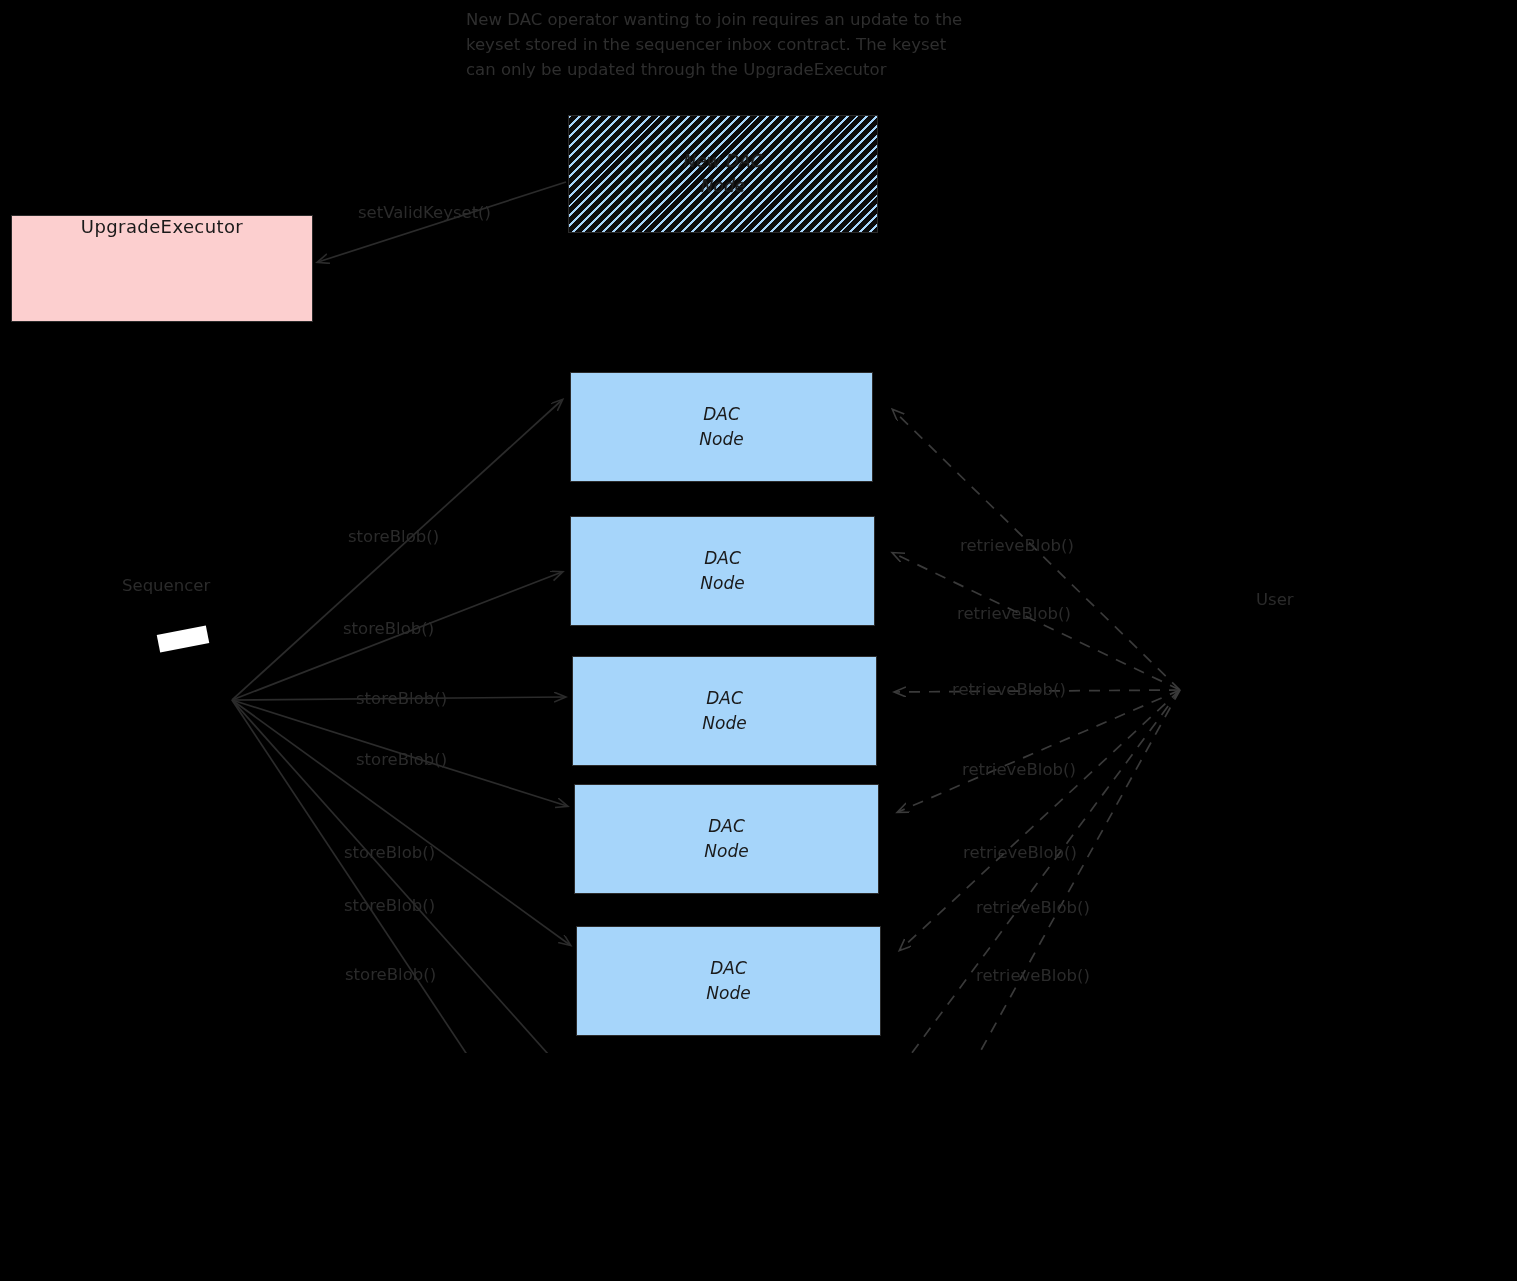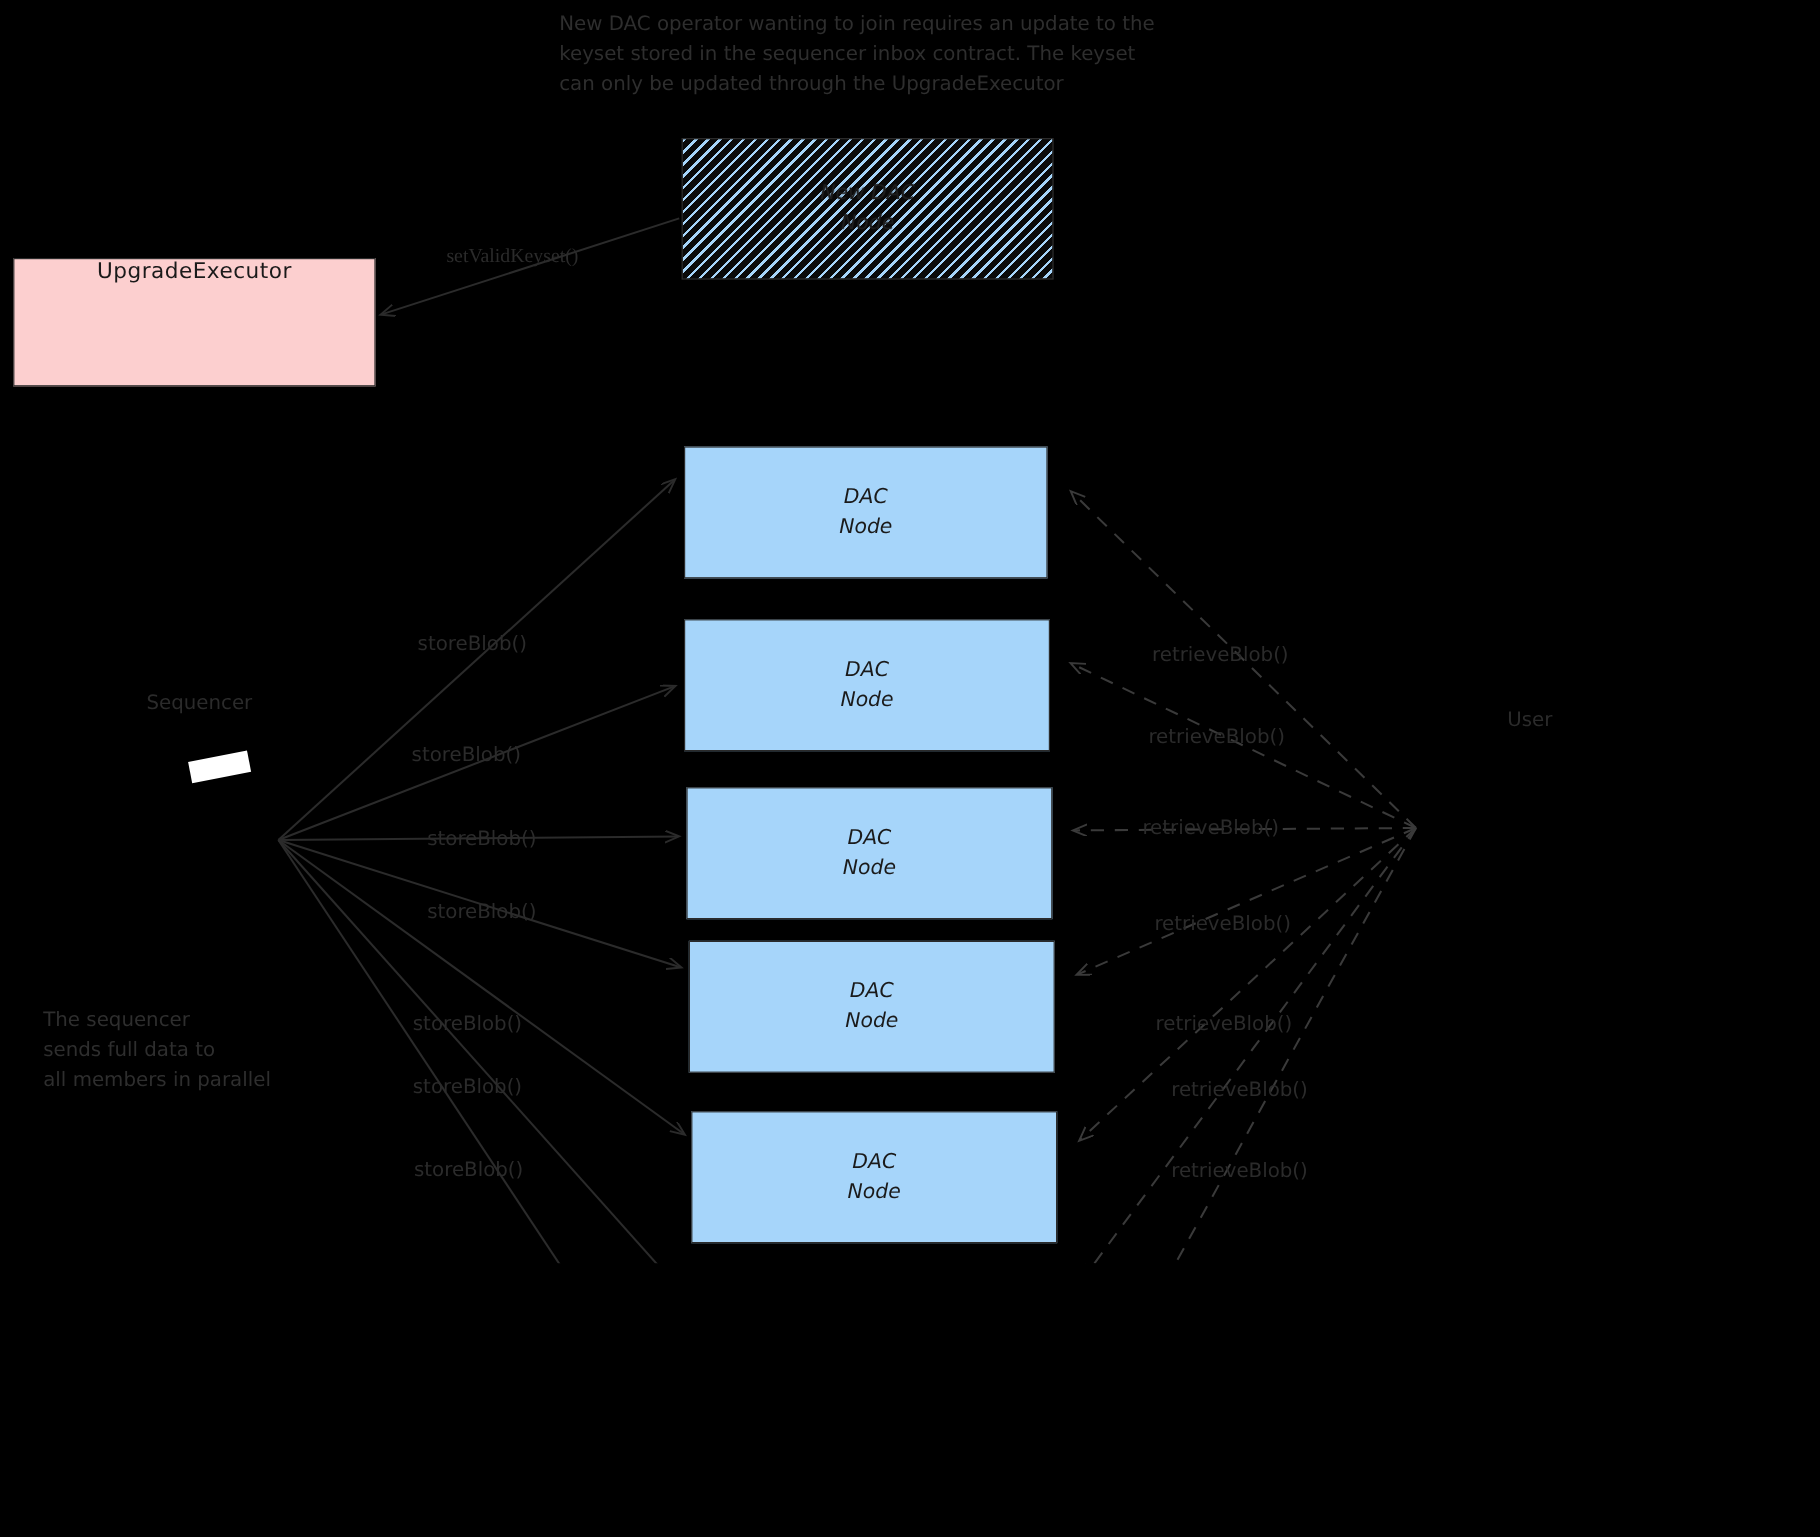--- a/index.html
+++ b/index.html
@@ -135,21 +135,21 @@
 
   <div class="hatch-box" style="left:568px;top:115px;width:310px;height:118px;">
     <span>New DAC</span>
     <span>Node</span>
   </div>
 
   <div class="pink-box" style="left:11px;top:215px;width:302px;height:107px;">
     <span>UpgradeExecutor</span>
   </div>
 
-  <div class="edge-label" style="left:372px;top:203px;font-family:Liberation Serif, serif;">setValidKeyset()</div>
+  <div class="edge-label" style="left:358px;top:203px;">setValidKeyset()</div>
 
   <div class="node-box" style="left:570px;top:328px;width:303px;height:110px;">
     <span>DAC</span>
     <span>Node</span>
   </div>
   <div class="node-box" style="left:570px;top:472px;width:305px;height:110px;">
     <span>DAC</span>
     <span>Node</span>
   </div>
   <div class="node-box" style="left:572px;top:612px;width:305px;height:110px;">
@@ -187,18 +187,15 @@
   <div class="edge-label" style="left:345px;top:965px;">storeBlob()</div>
 
   <div class="edge-label" style="left:960px;top:536px;">retrieveBlob()</div>
   <div class="edge-label" style="left:957px;top:604px;">retrieveBlob()</div>
   <div class="edge-label" style="left:952px;top:680px;">retrieveBlob()</div>
   <div class="edge-label" style="left:962px;top:760px;">retrieveBlob()</div>
   <div class="edge-label" style="left:963px;top:843px;">retrieveBlob()</div>
   <div class="edge-label" style="left:976px;top:898px;">retrieveBlob()</div>
   <div class="edge-label" style="left:976px;top:966px;">retrieveBlob()</div>
 
-  <div class="anno" style="left:36px;top:838px;width:260px;">The sequencer
-sends full data to
-all members in parallel</div>
 
 
 </div>
 
 </body></html>

